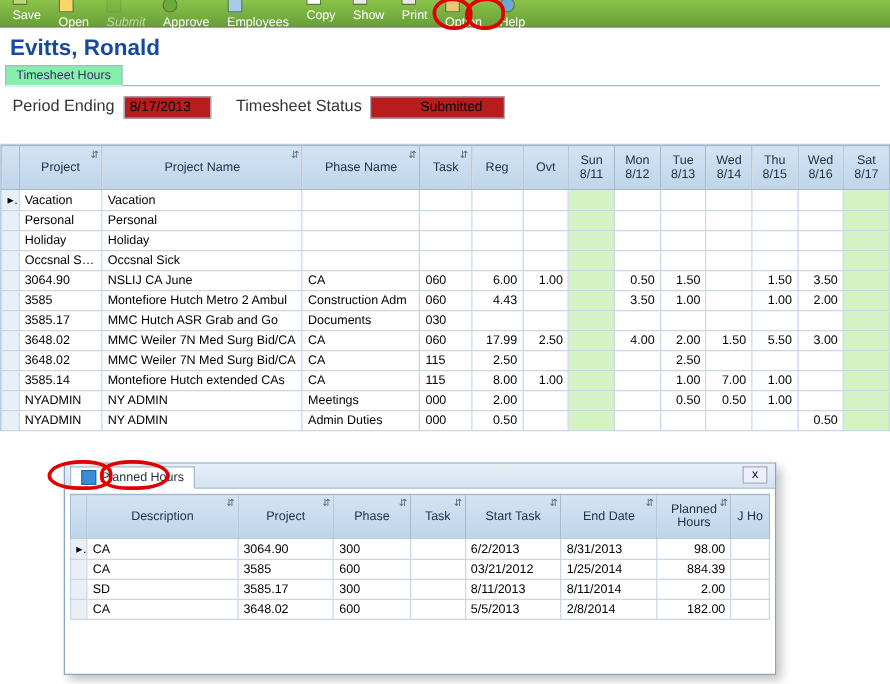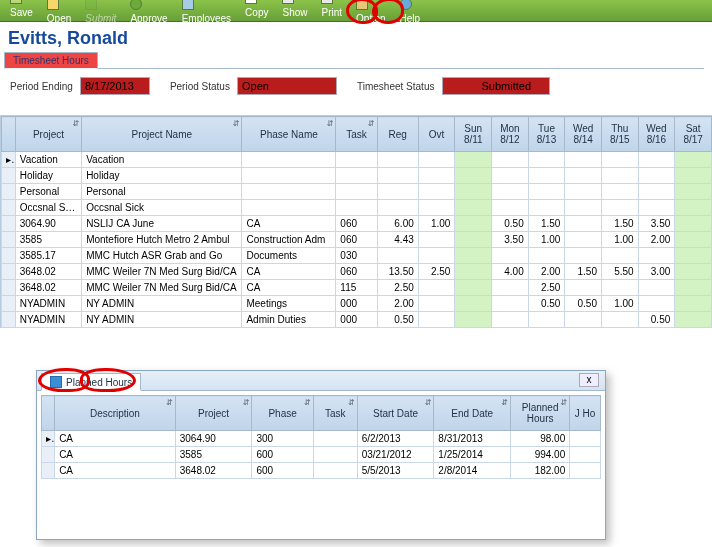--- a/index.html
+++ b/index.html
@@ -71,36 +71,36 @@
     font-size: 18px;
     font-weight: bold;
     padding: 6px 8px 0 8px;
   }
   .tabstrip {
     border-bottom: 1px solid #a6b8cc;
     margin: 2px 8px 0 4px;
   }
   .tab {
     display: inline-block;
-    background: #ef4444;
+    background: #86efac;
     border: 1px solid #a6b8cc;
     border-bottom: 1px solid #eef4fb;
     padding: 2px 8px;
     font-size: 10px;
     color: #336;
     position: relative;
     top: 1px;
   }
   .fields {
     display: flex;
     gap: 20px;
     padding: 8px 10px 4px 10px;
     align-items: center;
   }
-  .fields label { color:#333; font-size:10px; margin-right:4px; }
+  .fields label { color:#333; font-size:13px; margin-right:4px; }
   .fields input {
     border:1px solid #aab;
     padding:2px 4px;
     font-size:11px;
     height:18px;
     background:#b91c1c;
   }
 
   
   .grid-wrap {
@@ -144,21 +144,21 @@
   col.pname{width:140px}
   col.phname{width:82px}
   col.task{width:36px}
   col.reg{width:36px}
   col.ovt{width:32px}
   col.day{width:32px}
 
   
   .popup {
     position:absolute;
-    left:36px; top:370px;
+    left:51px; top:370px;
     width:570px; height:170px;
     background:#fff;
     border:1px solid #8aa6c2;
     box-shadow: 4px 4px 8px rgba(0,0,0,.25);
   }
   .popup-tabstrip {
     border-bottom:1px solid #a6b8cc;
     background: linear-gradient(to bottom,#e8eff7,#d3e3f3);
     height:20px;
     position:relative;
@@ -238,24 +238,20 @@
 
 <div class="user-title">Evitts, Ronald</div>
 <div class="tabstrip">
   <span class="tab">Timesheet Hours</span>
 </div>
 
 <div class="fields">
   <div>
     <label>Period Ending</label>
     <input style="width: 70px;" value="8/17/2013">
-  </div>
-  <div>
-    <label>Period Status</label>
-    <input style="width: 100px;" value="Open">
   </div>
   <div>
     <label>Timesheet Status</label>
     <input style="width: 108px; padding-left: 39px;" value="Submitted">
   </div>
 </div>
 
 <div class="grid-wrap">
 <table class="grid" id="main-grid">
   <colgroup>
@@ -304,38 +300,38 @@
           <td class="num wknd"></td>
           <td class="num"></td>
           <td class="num"></td>
           <td class="num"></td>
           <td class="num"></td>
           <td class="num"></td>
           <td class="num wknd"></td>
         </tr>
         <tr>
           <td class="rhead"></td>
+          <td>Personal</td>
+          <td>Personal</td>
+          <td></td>
+          <td></td>
+          <td class="num"></td>
+          <td class="num"></td>
+          <td class="num wknd"></td>
+          <td class="num"></td>
+          <td class="num"></td>
+          <td class="num"></td>
+          <td class="num"></td>
+          <td class="num"></td>
+          <td class="num wknd"></td>
+        </tr>
+        <tr>
+          <td class="rhead"></td>
           <td>Holiday</td>
           <td>Holiday</td>
-          <td></td>
-          <td></td>
-          <td class="num"></td>
-          <td class="num"></td>
-          <td class="num wknd"></td>
-          <td class="num"></td>
-          <td class="num"></td>
-          <td class="num"></td>
-          <td class="num"></td>
-          <td class="num"></td>
-          <td class="num wknd"></td>
-        </tr>
-        <tr>
-          <td class="rhead"></td>
-          <td>Personal</td>
-          <td>Personal</td>
           <td></td>
           <td></td>
           <td class="num"></td>
           <td class="num"></td>
           <td class="num wknd"></td>
           <td class="num"></td>
           <td class="num"></td>
           <td class="num"></td>
           <td class="num"></td>
           <td class="num"></td>
@@ -404,21 +400,21 @@
           <td class="num"></td>
           <td class="num"></td>
           <td class="num wknd"></td>
         </tr>
         <tr>
           <td class="rhead"></td>
           <td>3648.02</td>
           <td>MMC Weiler 7N Med Surg Bid/CA</td>
           <td>CA</td>
           <td>060</td>
-          <td class="num">13.50</td>
+          <td class="num">17.99</td>
           <td class="num">2.50</td>
           <td class="num wknd"></td>
           <td class="num">4.00</td>
           <td class="num">2.00</td>
           <td class="num">1.50</td>
           <td class="num">5.50</td>
           <td class="num">3.00</td>
           <td class="num wknd"></td>
         </tr>
         <tr>
@@ -427,20 +423,36 @@
           <td>MMC Weiler 7N Med Surg Bid/CA</td>
           <td>CA</td>
           <td>115</td>
           <td class="num">2.50</td>
           <td class="num"></td>
           <td class="num wknd"></td>
           <td class="num"></td>
           <td class="num">2.50</td>
           <td class="num"></td>
           <td class="num"></td>
+          <td class="num"></td>
+          <td class="num wknd"></td>
+        </tr>
+        <tr>
+          <td class="rhead"></td>
+          <td>3585.14</td>
+          <td>Montefiore Hutch extended CAs</td>
+          <td>CA</td>
+          <td>115</td>
+          <td class="num">8.00</td>
+          <td class="num">1.00</td>
+          <td class="num wknd"></td>
+          <td class="num"></td>
+          <td class="num">1.00</td>
+          <td class="num">7.00</td>
+          <td class="num">1.00</td>
           <td class="num"></td>
           <td class="num wknd"></td>
         </tr>
         <tr>
           <td class="rhead"></td>
           <td>NYADMIN</td>
           <td>NY ADMIN</td>
           <td>Meetings</td>
           <td>000</td>
           <td class="num">2.00</td>
@@ -493,21 +505,21 @@
         <col class="phrs">
         <col class="phrs2">
     </colgroup>
     <thead>
         <tr>
       <th></th>
       <th><span>Description</span><span class="pin">⇵</span></th>
       <th><span>Project</span><span class="pin">⇵</span></th>
       <th><span>Phase</span><span class="pin">⇵</span></th>
       <th><span>Task</span><span class="pin">⇵</span></th>
-      <th><span>Start Date</span><span class="pin">⇵</span></th>
+      <th><span>Start Task</span><span class="pin">⇵</span></th>
       <th><span>End Date</span><span class="pin">⇵</span></th>
       <th><span>Planned Hours</span><span class="pin">⇵</span></th>
       <th><span>J Ho</span></th>
     </tr>
       </thead>
     <tbody id="popup-grid-body">
         <tr>
           <td class="rhead">▸</td>
           <td>CA</td>
           <td>3064.90</td>
@@ -519,21 +531,32 @@
           <td class="num"></td>
         </tr>
         <tr>
           <td class="rhead"></td>
           <td>CA</td>
           <td>3585</td>
           <td>600</td>
           <td></td>
           <td>03/21/2012</td>
           <td>1/25/2014</td>
-          <td class="num">994.00</td>
+          <td class="num">884.39</td>
+          <td class="num"></td>
+        </tr>
+        <tr>
+          <td class="rhead"></td>
+          <td>SD</td>
+          <td>3585.17</td>
+          <td>300</td>
+          <td></td>
+          <td>8/11/2013</td>
+          <td>8/11/2014</td>
+          <td class="num">2.00</td>
           <td class="num"></td>
         </tr>
         <tr>
           <td class="rhead"></td>
           <td>CA</td>
           <td>3648.02</td>
           <td>600</td>
           <td></td>
           <td>5/5/2013</td>
           <td>2/8/2014</td>

